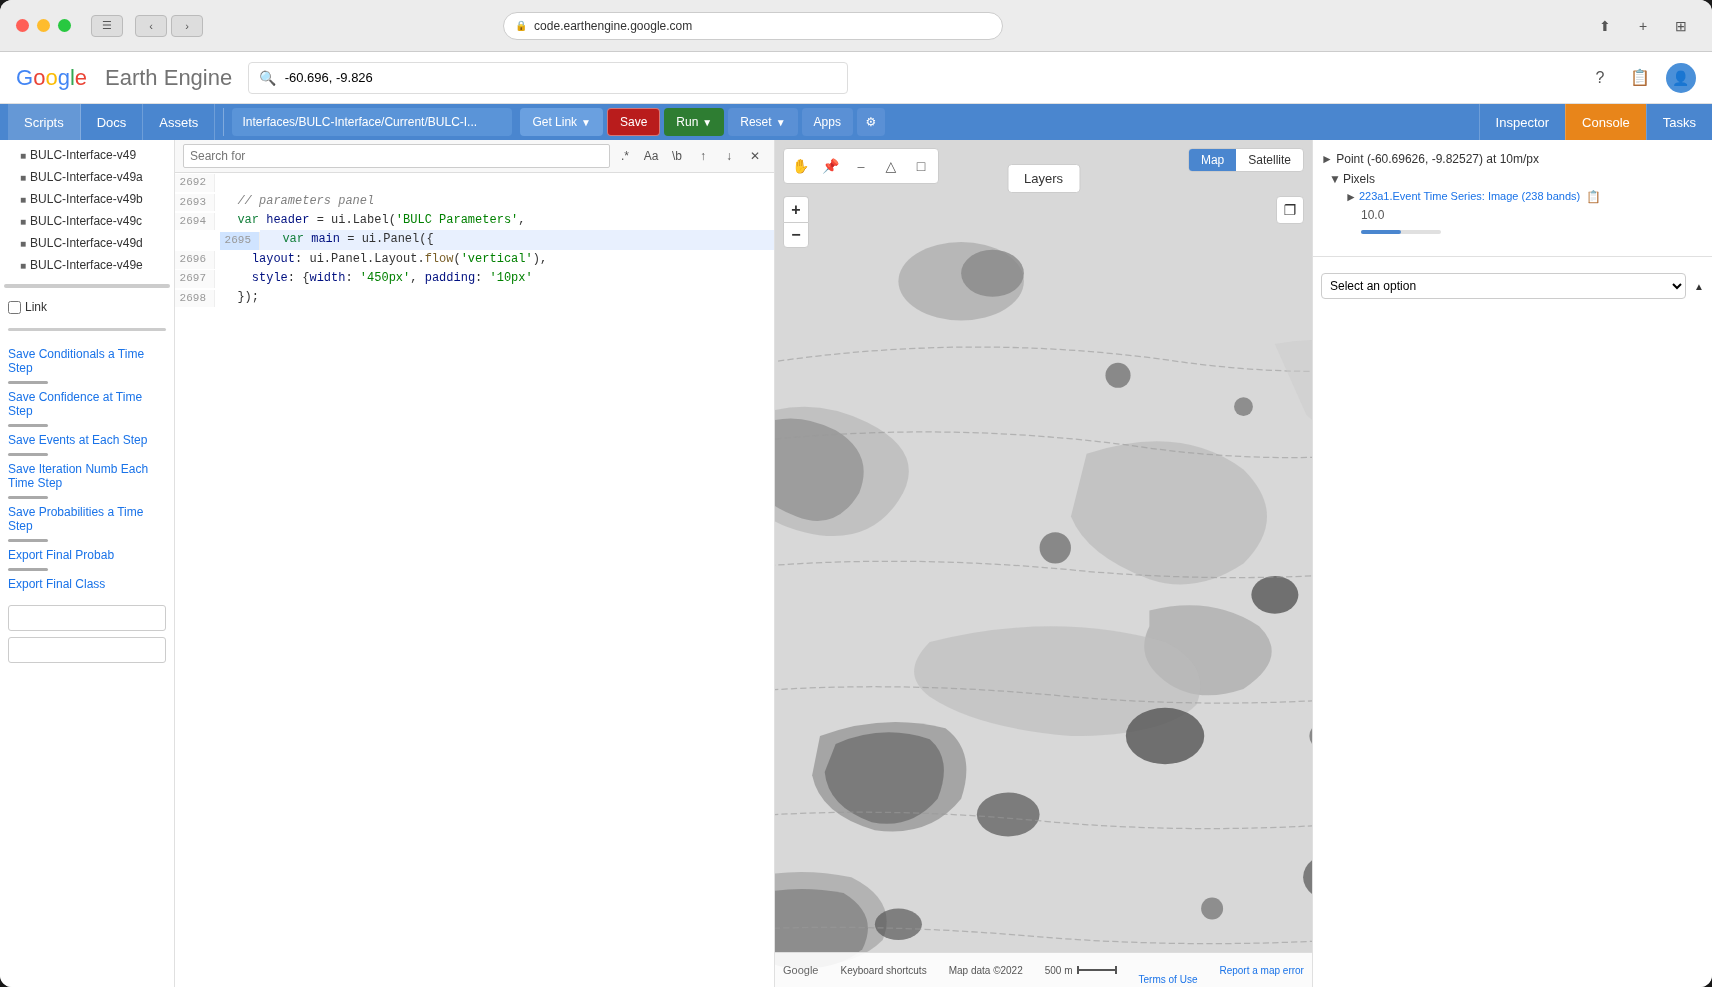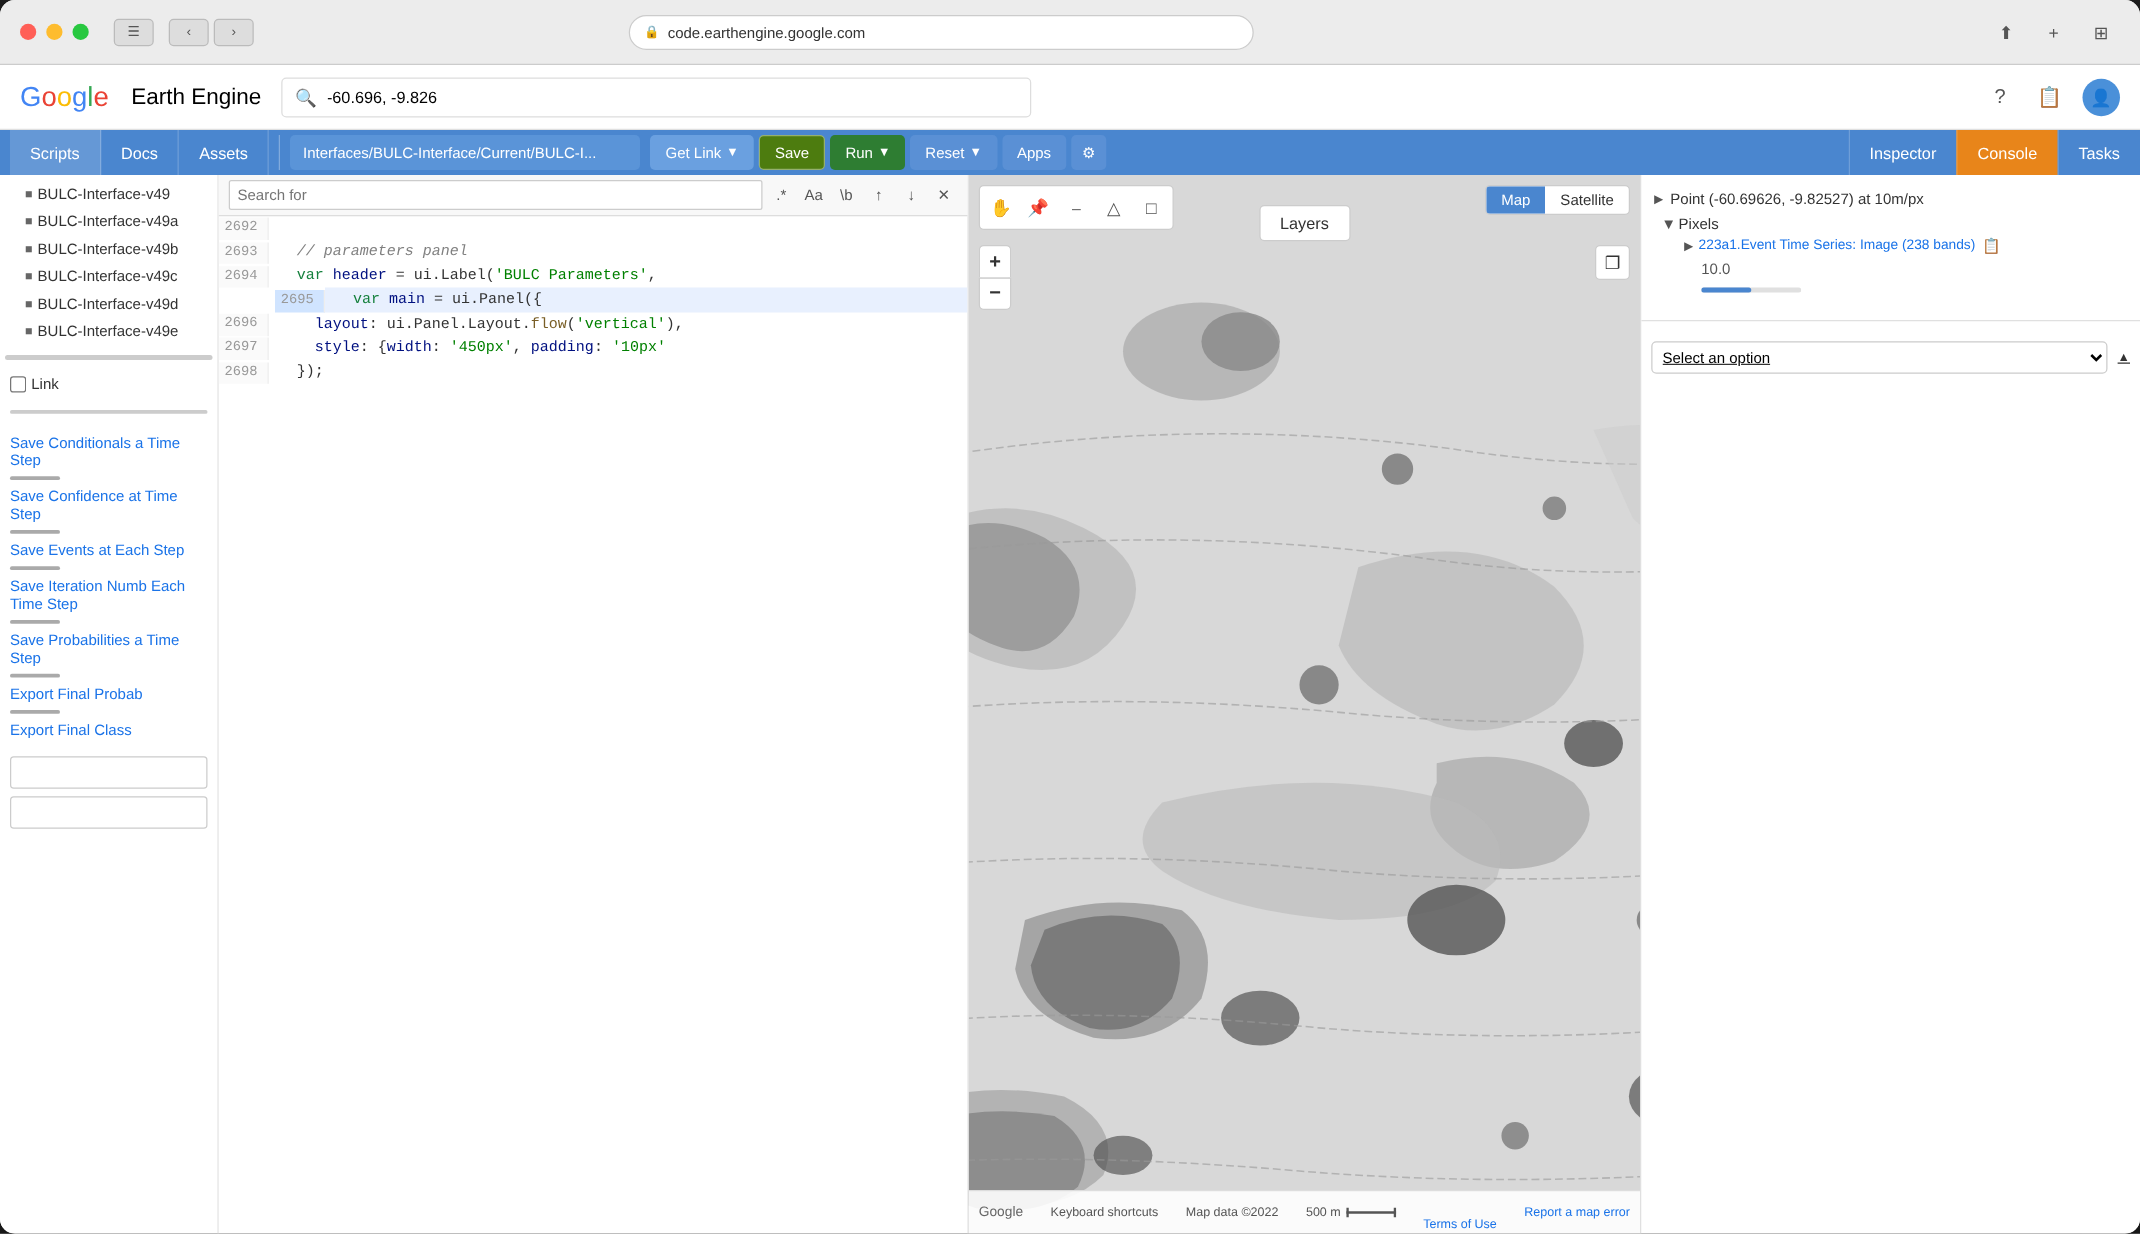--- a/index.html
+++ b/index.html
@@ -19,36 +19,36 @@
     .titlebar-btn { width: 32px; height: 22px; background: #ddd; border: 1px solid #bbb; border-radius: 4px; display: flex; align-items: center; justify-content: center; cursor: pointer; font-size: 11px; color: #555; }
     .nav-btns { display: flex; gap: 4px; }
     .address-bar { flex: 1; max-width: 500px; height: 28px; background: white; border: 1px solid #ccc; border-radius: 14px; display: flex; align-items: center; padding: 0 12px; gap: 6px; font-size: 12px; color: #333; margin: 0 auto; }
     .address-bar .lock-icon { color: #666; font-size: 10px; }
     .titlebar-actions { display: flex; gap: 8px; margin-left: auto; }
     .titlebar-action-btn { width: 30px; height: 22px; display: flex; align-items: center; justify-content: center; color: #555; font-size: 14px; }
 
     
     .app-header { height: 52px; background: white; border-bottom: 1px solid #e0e0e0; display: flex; align-items: center; padding: 0 16px; gap: 16px; }
     .google-logo { display: flex; align-items: center; gap: 4px; font-size: 22px; font-weight: 400; }
-    .app-title { font-size: 18px; color: #000000; margin-left: 2px; }
+    .app-title { font-size: 22px; color: #737373; margin-left: 2px; }
     .search-bar { flex: 1; max-width: 600px; height: 32px; border: 1px solid #ddd; border-radius: 4px; display: flex; align-items: center; padding: 0 10px; gap: 8px; background: white; }
     .search-bar input { border: none; outline: none; font-size: 13px; flex: 1; }
     .header-right { margin-left: auto; display: flex; align-items: center; gap: 12px; }
     .header-icon-btn { width: 28px; height: 28px; display: flex; align-items: center; justify-content: center; color: #555; font-size: 16px; cursor: pointer; border-radius: 50%; }
     .avatar { width: 30px; height: 30px; border-radius: 50%; background: #4a90d9; display: flex; align-items: center; justify-content: center; color: white; font-size: 14px; }
 
     
     .main-toolbar { height: 36px; background: #4a86cf; display: flex; align-items: center; padding: 0 0 0 8px; gap: 0; }
     .toolbar-tab { padding: 0 16px; height: 36px; display: flex; align-items: center; font-size: 13px; color: white; cursor: pointer; border-right: 1px solid rgba(255,255,255,0.2); }
     .toolbar-tab.active { background: rgba(255,255,255,0.15); }
     .file-path { flex: 1; background: #5a94d8; height: 28px; margin: 4px 0; border-radius: 4px; display: flex; align-items: center; padding: 0 10px; color: white; font-size: 12px; max-width: 280px; overflow: hidden; white-space: nowrap; text-overflow: ellipsis; }
     .toolbar-actions { display: flex; align-items: center; gap: 4px; margin-left: 8px; }
     .toolbar-btn { height: 28px; padding: 0 12px; border-radius: 4px; border: none; font-size: 12px; cursor: pointer; display: flex; align-items: center; gap: 4px; }
     .btn-get-link { background: #6aA0e0; color: white; }
-    .btn-save { background: #4d7c0f; color: white; border: 1px solid rgba(255,255,255,0.4); justify-content: center; }
+    .btn-save { background: #b91c1c; color: white; border: 1px solid rgba(255,255,255,0.4); justify-content: center; }
     .btn-run { background: #2e7d32; color: white; }
     .btn-reset { background: #5a90d5; color: white; }
     .btn-apps { background: #5a90d5; color: white; }
     .btn-settings { background: #5a90d5; color: white; width: 28px; padding: 0; justify-content: center; }
     .toolbar-right-tabs { margin-left: auto; display: flex; }
     .right-tab { padding: 0 16px; height: 36px; display: flex; align-items: center; font-size: 13px; color: white; cursor: pointer; border-left: 1px solid rgba(255,255,255,0.2); }
     .right-tab.console-active { background: #e8851a; }
 
     
     .content-area { display: flex; height: calc(987px - 52px - 52px - 36px); overflow: hidden; }
@@ -405,21 +405,21 @@
               <svg width="80" height="8">
                 <rect x="0" y="2" width="80" height="4" rx="2" fill="#e0e0e0"></rect>
                 <rect x="0" y="2" width="40" height="4" rx="2" fill="#4a86cf"></rect>
               </svg>
             </div>
           </div>
         </div>
       </div>
       <div style="height:1px;background:#e0e0e0;margin:8px 0;"></div>
       <div class="right-panel-footer">
-        <div style="display:flex;align-items:center;gap:8px;text-decoration:underline;">
+        <div style="display:flex;align-items:center;gap:8px;">
           <select class="select-option">
             <option>Select an option</option>
           </select>
           <span style="font-size:10px;">▲</span>
         </div>
       </div>
     </div>
 
   </div>
 </div>

